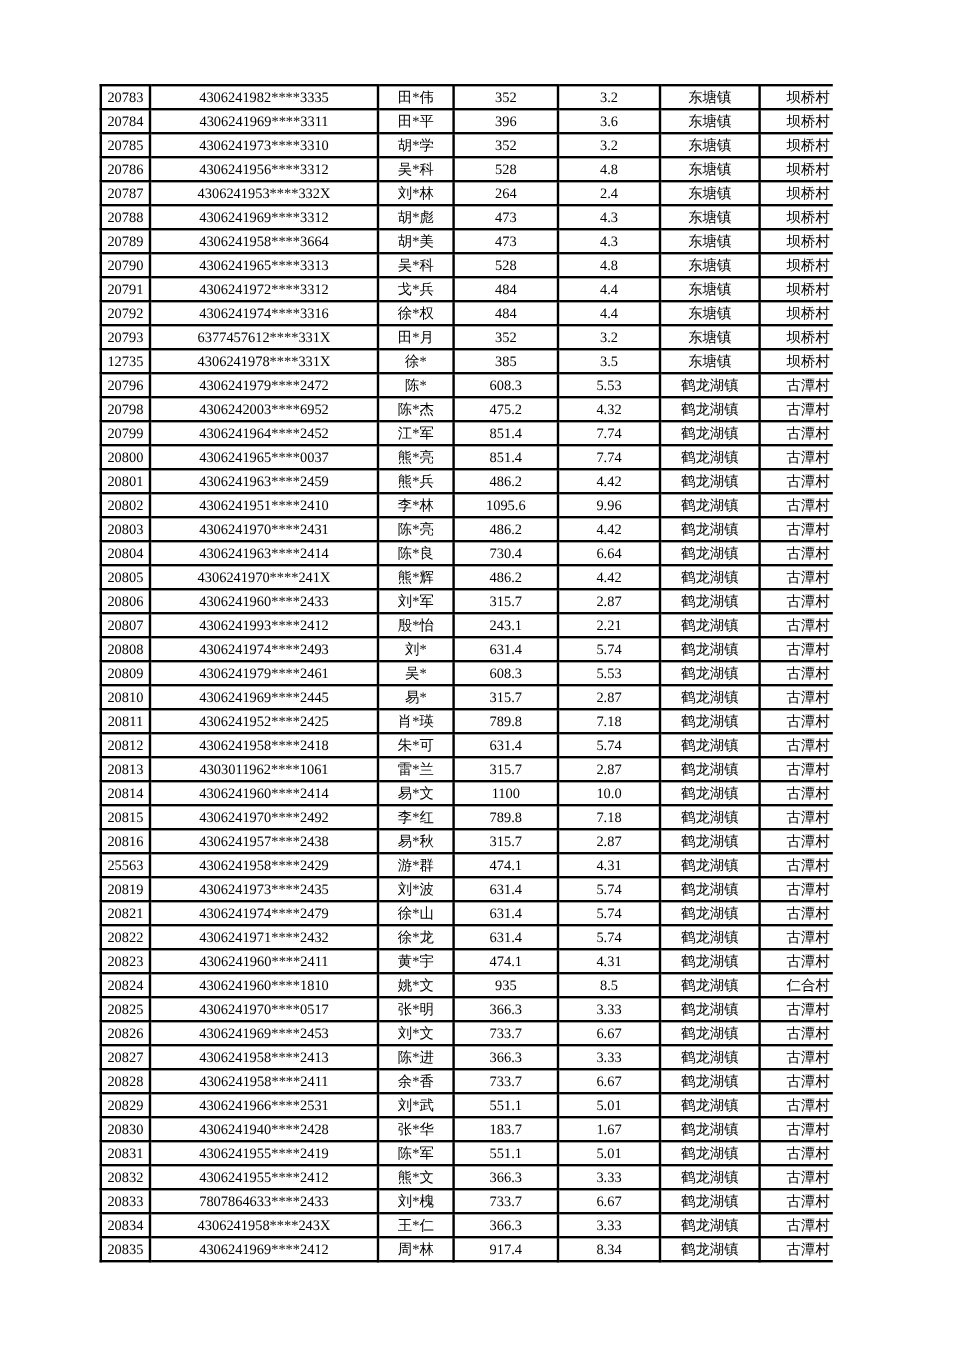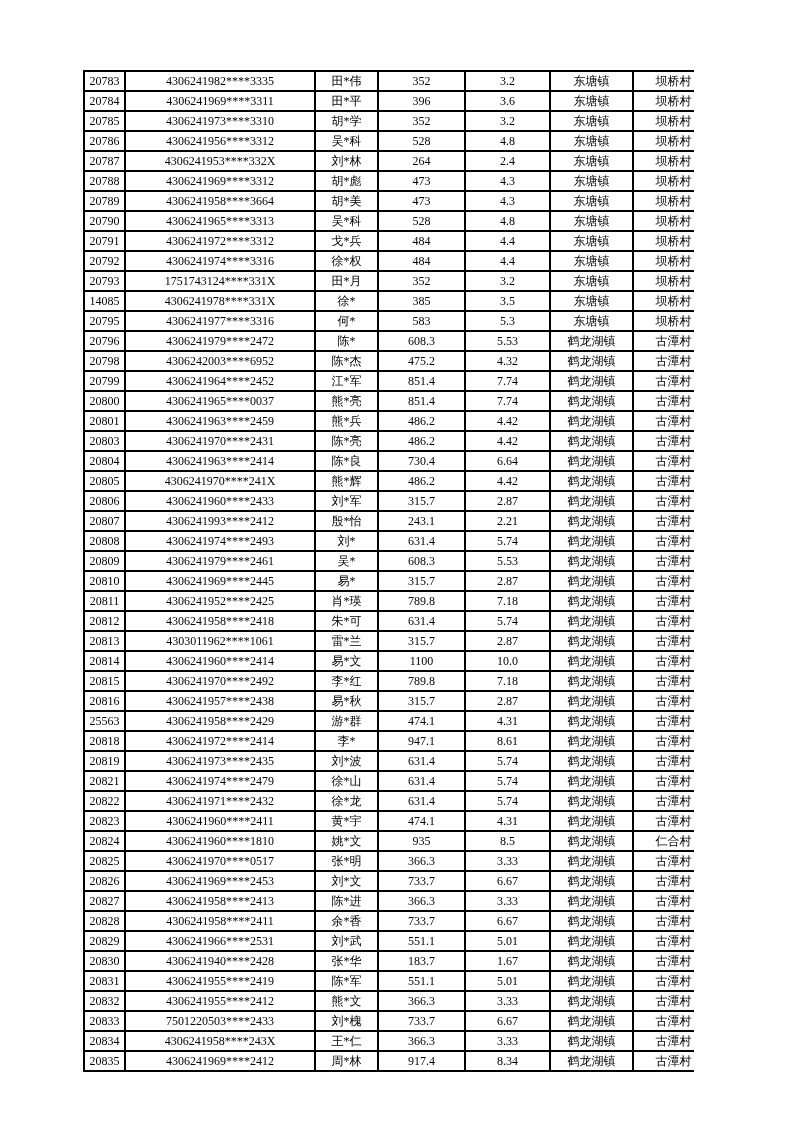--- a/index.html
+++ b/index.html
@@ -139,42 +139,33 @@
           <td>20792</td>
           <td>4306241974****3316</td>
           <td>徐*权</td>
           <td>484</td>
           <td>4.4</td>
           <td>东塘镇</td>
           <td>坝桥村</td>
         </tr>
         <tr>
           <td>20793</td>
-          <td>1751743124****331X</td>
+          <td>6377457612****331X</td>
           <td>田*月</td>
           <td>352</td>
           <td>3.2</td>
           <td>东塘镇</td>
           <td>坝桥村</td>
         </tr>
         <tr>
-          <td>14085</td>
+          <td>12735</td>
           <td>4306241978****331X</td>
           <td>徐*</td>
           <td>385</td>
           <td>3.5</td>
-          <td>东塘镇</td>
-          <td>坝桥村</td>
-        </tr>
-        <tr>
-          <td>20795</td>
-          <td>4306241977****3316</td>
-          <td>何*</td>
-          <td>583</td>
-          <td>5.3</td>
           <td>东塘镇</td>
           <td>坝桥村</td>
         </tr>
         <tr>
           <td>20796</td>
           <td>4306241979****2472</td>
           <td>陈*</td>
           <td>608.3</td>
           <td>5.53</td>
           <td>鹤龙湖镇</td>
@@ -210,20 +201,29 @@
         <tr>
           <td>20801</td>
           <td>4306241963****2459</td>
           <td>熊*兵</td>
           <td>486.2</td>
           <td>4.42</td>
           <td>鹤龙湖镇</td>
           <td>古潭村</td>
         </tr>
         <tr>
+          <td>20802</td>
+          <td>4306241951****2410</td>
+          <td>李*林</td>
+          <td>1095.6</td>
+          <td>9.96</td>
+          <td>鹤龙湖镇</td>
+          <td>古潭村</td>
+        </tr>
+        <tr>
           <td>20803</td>
           <td>4306241970****2431</td>
           <td>陈*亮</td>
           <td>486.2</td>
           <td>4.42</td>
           <td>鹤龙湖镇</td>
           <td>古潭村</td>
         </tr>
         <tr>
           <td>20804</td>
@@ -345,29 +345,20 @@
         <tr>
           <td>25563</td>
           <td>4306241958****2429</td>
           <td>游*群</td>
           <td>474.1</td>
           <td>4.31</td>
           <td>鹤龙湖镇</td>
           <td>古潭村</td>
         </tr>
         <tr>
-          <td>20818</td>
-          <td>4306241972****2414</td>
-          <td>李*</td>
-          <td>947.1</td>
-          <td>8.61</td>
-          <td>鹤龙湖镇</td>
-          <td>古潭村</td>
-        </tr>
-        <tr>
           <td>20819</td>
           <td>4306241973****2435</td>
           <td>刘*波</td>
           <td>631.4</td>
           <td>5.74</td>
           <td>鹤龙湖镇</td>
           <td>古潭村</td>
         </tr>
         <tr>
           <td>20821</td>
@@ -472,21 +463,21 @@
           <td>20832</td>
           <td>4306241955****2412</td>
           <td>熊*文</td>
           <td>366.3</td>
           <td>3.33</td>
           <td>鹤龙湖镇</td>
           <td>古潭村</td>
         </tr>
         <tr>
           <td>20833</td>
-          <td>7501220503****2433</td>
+          <td>7807864633****2433</td>
           <td>刘*槐</td>
           <td>733.7</td>
           <td>6.67</td>
           <td>鹤龙湖镇</td>
           <td>古潭村</td>
         </tr>
         <tr>
           <td>20834</td>
           <td>4306241958****243X</td>
           <td>王*仁</td>

